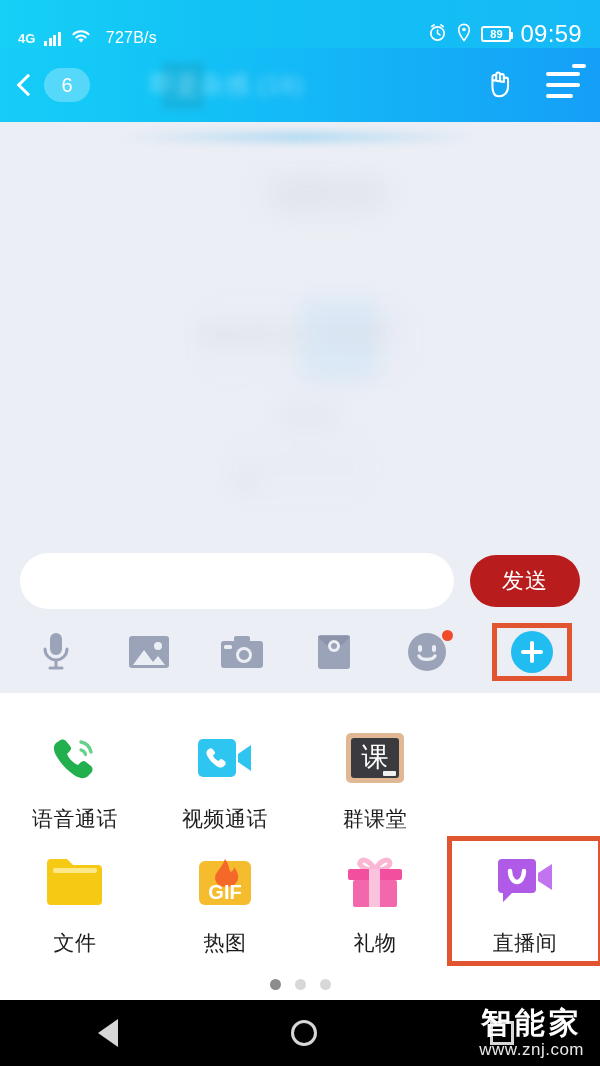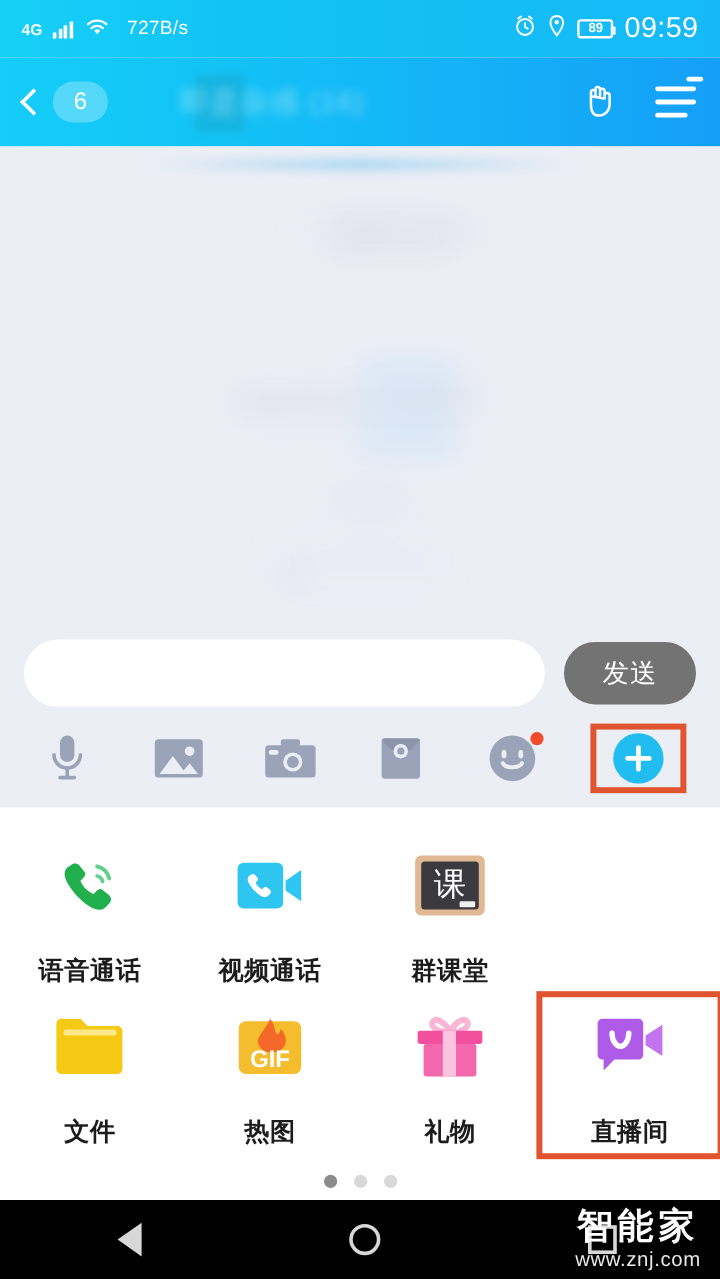--- a/index.html
+++ b/index.html
@@ -9,21 +9,21 @@
     background:#eceef5;
     overflow:hidden;
     position:relative;
   }
   #phone { width:600px; height:1066px; position:relative; display:flex; flex-direction:column; }
 
   
   .statusbar {
     height:48px;
     background:linear-gradient(90deg,#16d0f7 0%,#12c2f5 35%,#16b9f6 100%);
-    display:flex; align-items:center; justify-content:space-between;
+    display:flex; align-items:flex-end; justify-content:space-between;
     padding:0 18px; color:#fff; flex:none;
   }
   .sb-left, .sb-right { display:flex; align-items:center; gap:9px; }
   .sb-net { font-size:13px; font-weight:700; opacity:.95; vertical-align:top; line-height:1; }
   .bars { display:flex; align-items:flex-end; gap:1.5px; height:15px; }
   .bars i { width:3px; background:#fff; border-radius:.5px; display:block; }
   .bars i:nth-child(1){height:5px} .bars i:nth-child(2){height:8px}
   .bars i:nth-child(3){height:11px} .bars i:nth-child(4){height:14px}
   .sb-speed { font-size:16px; font-weight:500; letter-spacing:.2px; margin-left:5px; }
   .sb-time { font-size:24px; font-weight:500; letter-spacing:.3px; }
@@ -73,21 +73,21 @@
   .topline { position:absolute; left:120px; top:10px; width:360px; height:10px;
              background:linear-gradient(90deg,rgba(120,200,240,0),rgba(120,200,240,.55),rgba(120,200,240,0));
              filter:blur(4px); }
 
   
   .inputbar { flex:none; background:#eceef5; padding:14px 20px 0; }
   .inputrow { display:flex; align-items:center; gap:16px; }
   .textfield { flex:1; height:56px; background:#fff; border-radius:28px; border:none;
                outline:none; padding:0 22px; font-size:19px;
                font-family:"Liberation Sans",sans-serif; color:#333; }
-  .sendbtn { width:110px; height:52px; border-radius:26px; background:#737373; border:none;
+  .sendbtn { width:110px; height:52px; border-radius:26px; background:#b91c1c; border:none;
              color:#fff; font-size:22px; font-family:"Liberation Sans",sans-serif;
              letter-spacing:1px; cursor:default; }
 
   
   .toolrow { display:flex; align-items:center; justify-content:space-between;
              padding:14px 28px 12px; background:#eceef5; flex:none; }
   .tool { width:56px; height:48px; display:flex; align-items:center; justify-content:center;
           position:relative; }
   .tool svg { display:block; }
   .tool .dot { position:absolute; width:11px; height:11px; border-radius:50%;
@@ -98,21 +98,21 @@
                  display:flex; align-items:center; justify-content:center; position:relative; }
   .plus-circle:before,.plus-circle:after{content:"";position:absolute;background:#fff;border-radius:2px;}
   .plus-circle:before{width:22px;height:4px;} .plus-circle:after{width:4px;height:22px;}
 
   
   .panel { flex:none; background:#fff; padding:22px 0 0; position:relative; }
   .grid { display:grid; grid-template-columns:repeat(4,1fr); row-gap:4px; }
   .cell { display:flex; flex-direction:column; align-items:center; padding:10px 0 6px;
           position:relative; }
   .cell .ic { width:66px; height:66px; display:flex; align-items:center; justify-content:center; }
-  .cell .lb { margin-top:24px; font-size:21px; color:#1c1c1c; letter-spacing:.5px;font-weight:bold; }
+  .cell .lb { margin-top:14px; font-size:21px; color:#1c1c1c; letter-spacing:.5px; }
   .cell.hl { outline:5px solid #e0552f; outline-offset:-2px; }
   .dots { display:flex; justify-content:center; gap:14px; padding:16px 0 10px; }
   .dots i { width:11px; height:11px; border-radius:50%; background:#d8d8d8; display:block; }
   .dots i.on { background:#8c8c8c; }
 
   
   .navbar { flex:none; height:66px; background:#000; display:flex; align-items:center;
             justify-content:space-around; position:relative;padding-left:11px; }
   .nav-back { width:0;height:0;border-top:14px solid transparent;border-bottom:14px solid transparent;
               border-right:20px solid #d7d7d7; }

